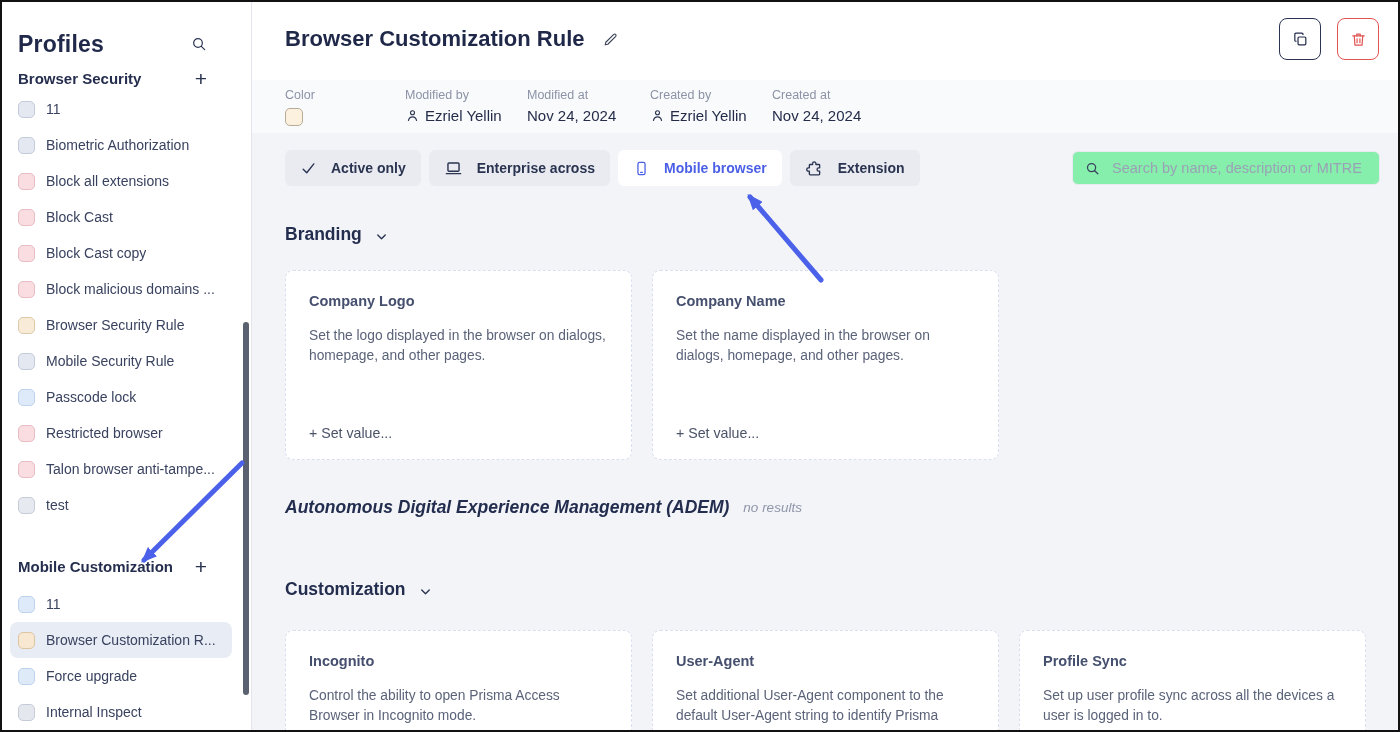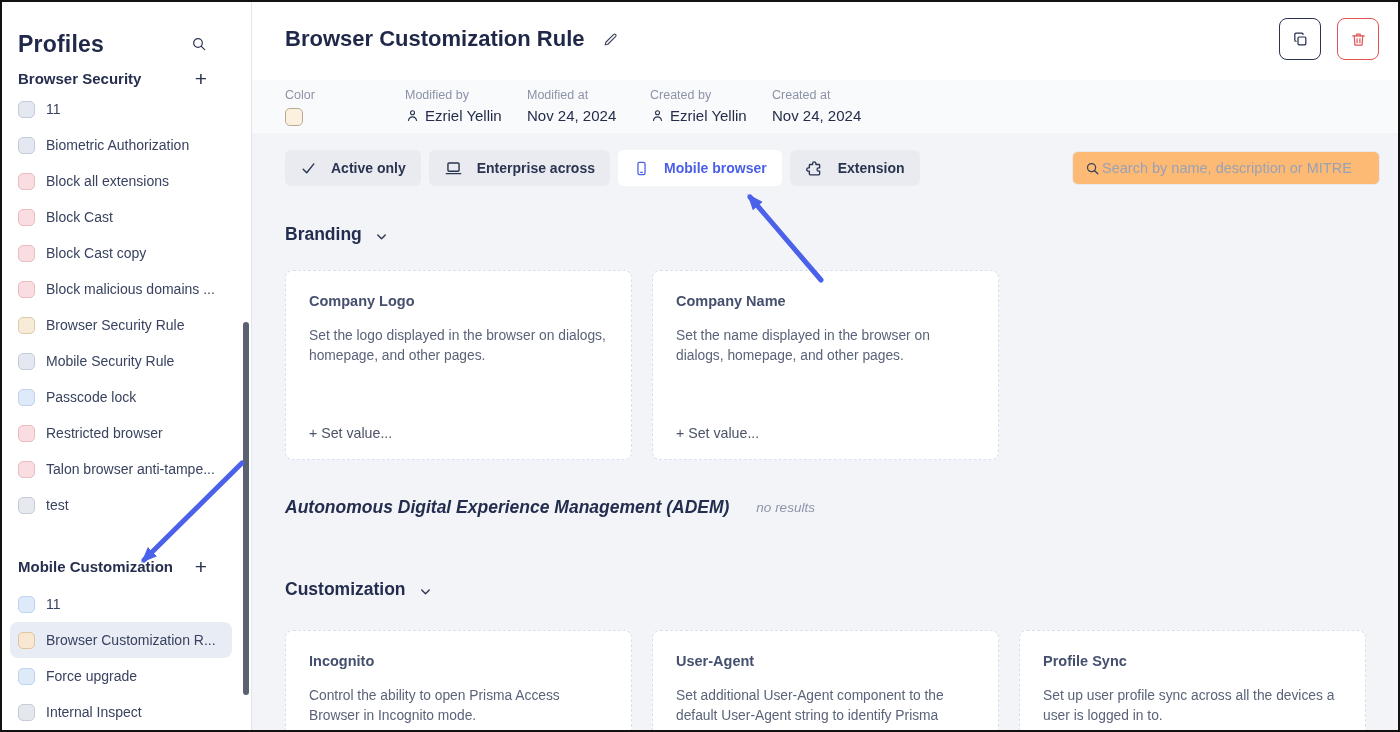--- a/index.html
+++ b/index.html
@@ -39,27 +39,27 @@
   .icon-btn.delete { border:1px solid #e15452; color:#e15452; }
   .meta-col { position:absolute; top:8px; }
   .meta-label { font-size:12.5px; color:#8c93a6; }
   .meta-value { margin-top:5px; display:flex; align-items:center; gap:5px; font-size:15px; color:#242c49; }
   .meta-swatch { width:18px; height:18px; border-radius:5px; margin-top:6px; }
   
   .toolbar { position:absolute; top:148px; left:33px; right:18px; display:flex; justify-content:space-between; align-items:center; }
   .chips { display:flex; gap:8px; }
   .chip { height:36px; padding:0 15px; border-radius:6px; background:#e9ebf1; display:inline-flex; align-items:center; gap:14px; font-size:14px; font-weight:700; color:#2a3450; cursor:pointer; white-space:nowrap; }
   .chip.active { background:#fff; color:#4a5fe6; }
-  .search-box { width:308px; height:34px; background:#fdba74; border:1px solid #e8eaf1; border-radius:6px; display:flex; align-items:center; gap:2px; padding:0 12px; color:#8f96aa;justify-content:space-between; }
+  .search-box { width:308px; height:34px; background:#86efac; border:1px solid #e8eaf1; border-radius:6px; display:flex; align-items:center; gap:12px; padding:0 12px; color:#8f96aa;justify-content:space-between; }
   .search-box input { border:none; outline:none; flex:1; font-size:14.5px; color:#39425f; background:transparent; font-family:"Liberation Sans", sans-serif; }
   .search-box input::placeholder { color:#9aa1b5; }
   
   .section-head { position:absolute; left:33px; display:flex; align-items:center; gap:12px; font-size:17.5px; font-weight:700; color:#232d4e; }
   .section-chevron { color:#2a3450; display:flex; margin-top:3px; cursor:pointer; }
-  .section-note { font-size:13.5px; font-weight:400; color:#8e95a9; margin-left:15px; }
+  .section-note { font-size:13.5px; font-weight:400; color:#8e95a9; margin-left:2px; }
   .cards-row { position:absolute; left:33px; display:flex; gap:20px; }
   .card { width:347px; height:190px; background:#fff; border:1.5px dashed #d9def0; border-radius:8px; padding:22px 23px 18px; display:flex; flex-direction:column; cursor:pointer; }
   .card-title { font-size:14.5px; font-weight:700; color:#454f6e; }
   .card-desc { margin-top:17px; font-size:13.8px; color:#5b6379; line-height:1.48; }
   .card-action { margin-top:auto; font-size:14.2px; color:#4b5368; }
   
   .arrows { position:absolute; inset:0; width:1400px; height:732px; pointer-events:none; z-index:50; }
   .arrows line { stroke:#4b61e9; stroke-width:5; stroke-linecap:round; }
 </style>
 </head>

